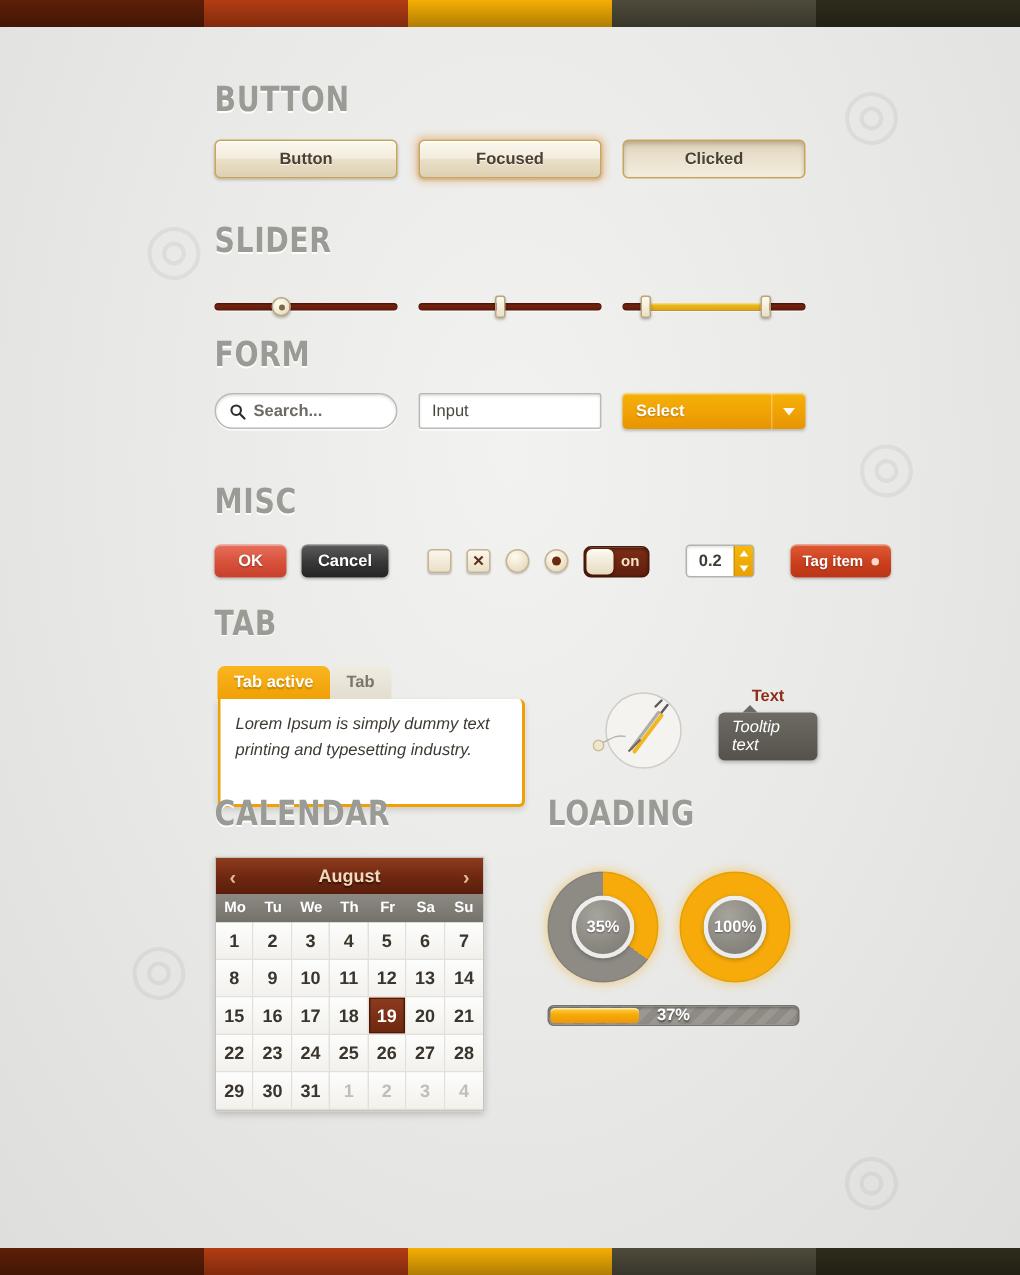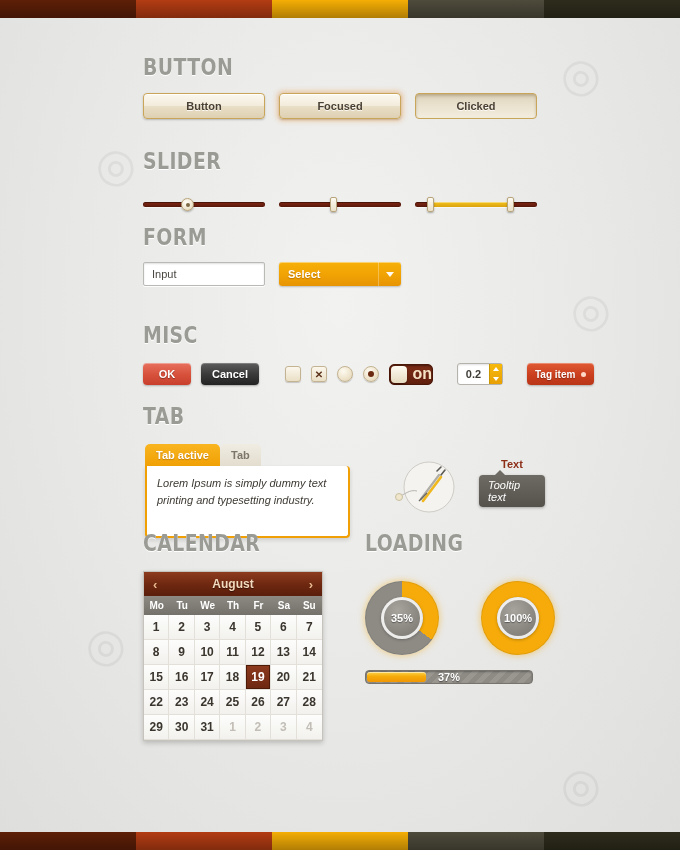--- a/index.html
+++ b/index.html
@@ -154,21 +154,21 @@
     background: linear-gradient(180deg, #7d2d16 0%, #601f0d 100%);
     border: 1px solid #4a1708;
     box-shadow: inset 0 1px 2px rgba(0,0,0,0.45);
     display: flex; align-items: center; position: relative; cursor: pointer;
   }
   .toggle .knob {
     width: 18px; height: 17px; border-radius: 4px; margin-left: 1px;
     background: linear-gradient(180deg, #fdfaf1 0%, #e6dbc0 100%);
     box-shadow: 0 1px 2px rgba(0,0,0,0.4);
   }
-  .toggle .on { font-size: 16px; font-weight: bold; color: #f6e3c6; margin-left: 5px; }
+  .toggle .on { font-size: 10px; font-weight: bold; color: #f6e3c6; margin-left: 5px; }
 
   .spin {
     width: 46px; height: 22px; border-radius: 3px; background: #fff;
     border: 1px solid #b5b2ab; display: flex; align-items: center;
     box-shadow: inset 0 1px 2px rgba(0,0,0,0.12);
   }
   .spin .v { flex: 1; font-size: 11px; font-weight: bold; color: #3f3c36; text-align: center; }
   .spin .arrows {
     width: 13px; height: 100%;
     background: linear-gradient(180deg, #f7b90b 0%, #e8a004 100%);
@@ -250,21 +250,21 @@
     cursor: pointer;
   }
   .cal-grid .d:nth-child(7n) { border-right: none; }
   .cal-grid .d.mute { color: #c2beb6; }
   .cal-grid .d.sel {
     background: linear-gradient(180deg, #8d3b1e 0%, #6d2710 100%);
     color: #fff; box-shadow: inset 0 0 0 1px #4d1a08;
   }
 
   
-  .rings { display: flex; gap: 42px; }
+  .rings { display: flex; gap: 14px; }
   .ring { position: relative; width: 74px; height: 74px; }
   .ring .outer { position: absolute; inset: 0; border-radius: 50%; }
   .ring .inner {
     position: absolute; inset: 16px; border-radius: 50%;
     background: radial-gradient(circle at 40% 32%, #a7a49e 0%, #8a8781 55%, #757269 100%);
     display: flex; align-items: center; justify-content: center;
     font-size: 11px; font-weight: bold; color: #fff;
     text-shadow: 0 1px 1px rgba(0,0,0,0.4);
     box-shadow: inset 0 0 0 3px rgba(255,255,255,0.85), 0 1px 3px rgba(0,0,0,0.25);
   }
@@ -329,20 +329,27 @@
       <div class="range" style="left:12%; right:22%;"></div>
       <div class="knob" style="left:10%;"></div>
       <div class="knob" style="left:75%;"></div>
     </div>
   </div>
 
   <div class="sect" style="left:143px; top:206px;">
     <div class="heading">FORM</div>
   </div>
   <div class="sect" style="left:143px; top:244px; display:flex; gap:14px;">
+    <div class="search">
+      <svg width="11" height="11" viewBox="0 0 16 16">
+        <circle cx="6.5" cy="6.5" r="4.6" fill="none" stroke="#2e2c28" stroke-width="2"></circle>
+        <line x1="10" y1="10" x2="14.5" y2="14.5" stroke="#2e2c28" stroke-width="2.2" stroke-linecap="round"></line>
+      </svg>
+      <span class="ph">Search...</span>
+    </div>
     <div class="inputbox">Input</div>
     <div class="select">
       <span class="lbl">Select</span>
       <span class="arrowbox">
         <span class="caret-d"></span>
       </span>
     </div>
   </div>
 
   <div class="sect" style="left:143px; top:304px;">

